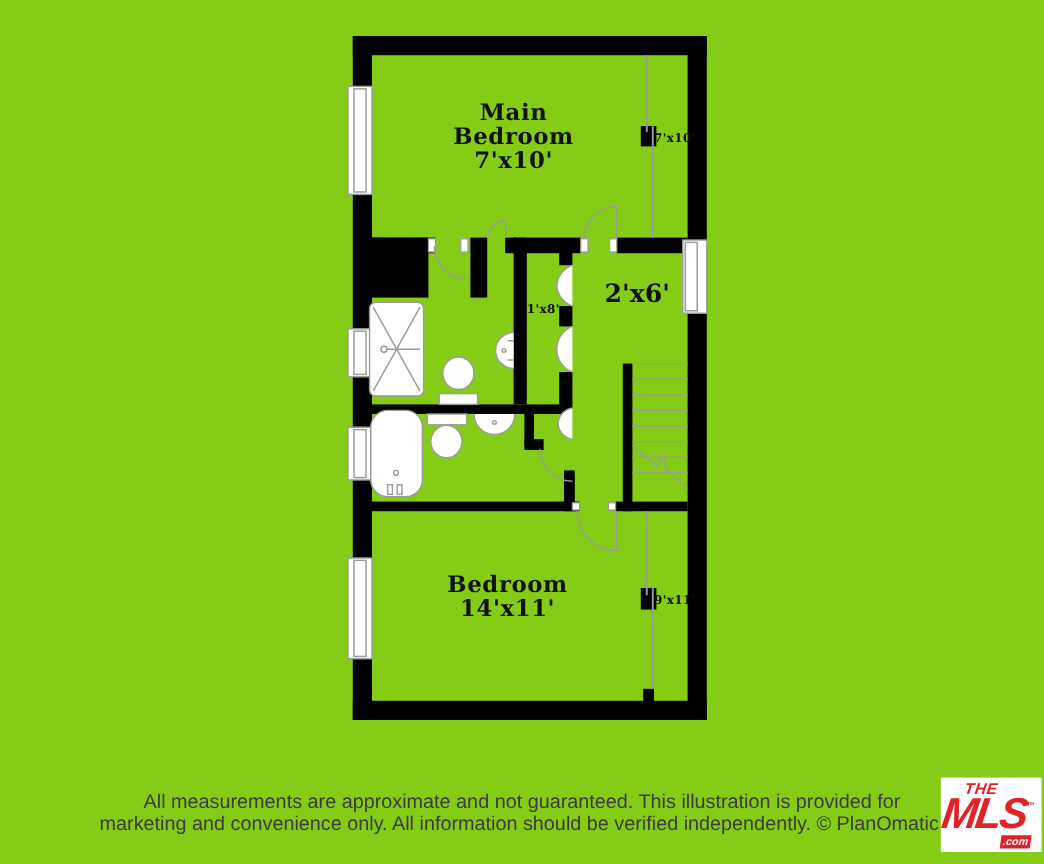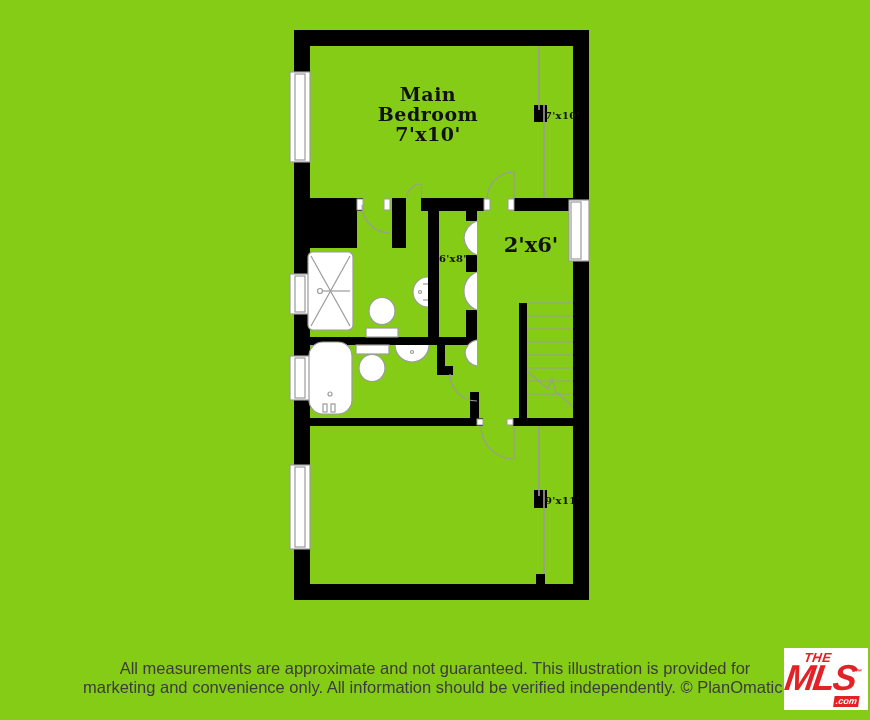--- a/index.html
+++ b/index.html
@@ -159,31 +159,35 @@
       <path d="M395,345 A17,17 0 0 0 429,345"></path>
       <circle cx="412" cy="352" r="1.5"></circle>
     </g>
   </svg>
 
   <div class="lbl room-lbl" style="left:368px;top:84px;width:120px;">
     <span>Main Bedroom</span>
     <span class="dims">7'x10'</span>
   </div>
 
+  <div class="lbl room-lbl" style="left:362px;top:477px;width:122px;">
+    <span>Bedroom</span>
+    <span class="dims">14'x11'</span>
+  </div>
 
   <div class="lbl hall-lbl" style="left:498px;top:234px;width:66px;">
     <span>2'x6'</span>
   </div>
 
   <div class="lbl closet-lbl" style="left:545px;top:110px;width:34px;">
     <span>7'x10'</span>
   </div>
 
   <div class="lbl closet-lbl" style="left:439px;top:253px;width:32px;">
-    <span>6'x8'</span>
+    <span>1'x8'</span>
   </div>
 
   <div class="lbl closet-lbl" style="left:545px;top:495px;width:34px;">
     <span>9'x11'</span>
   </div>
 
   <div id="footer-disclaimer">
     <span>All measurements are approximate and not guaranteed. This illustration is provided for</span>
     <span>marketing and convenience only. All information should be verified independently. © PlanOmatic.</span>
   </div>

